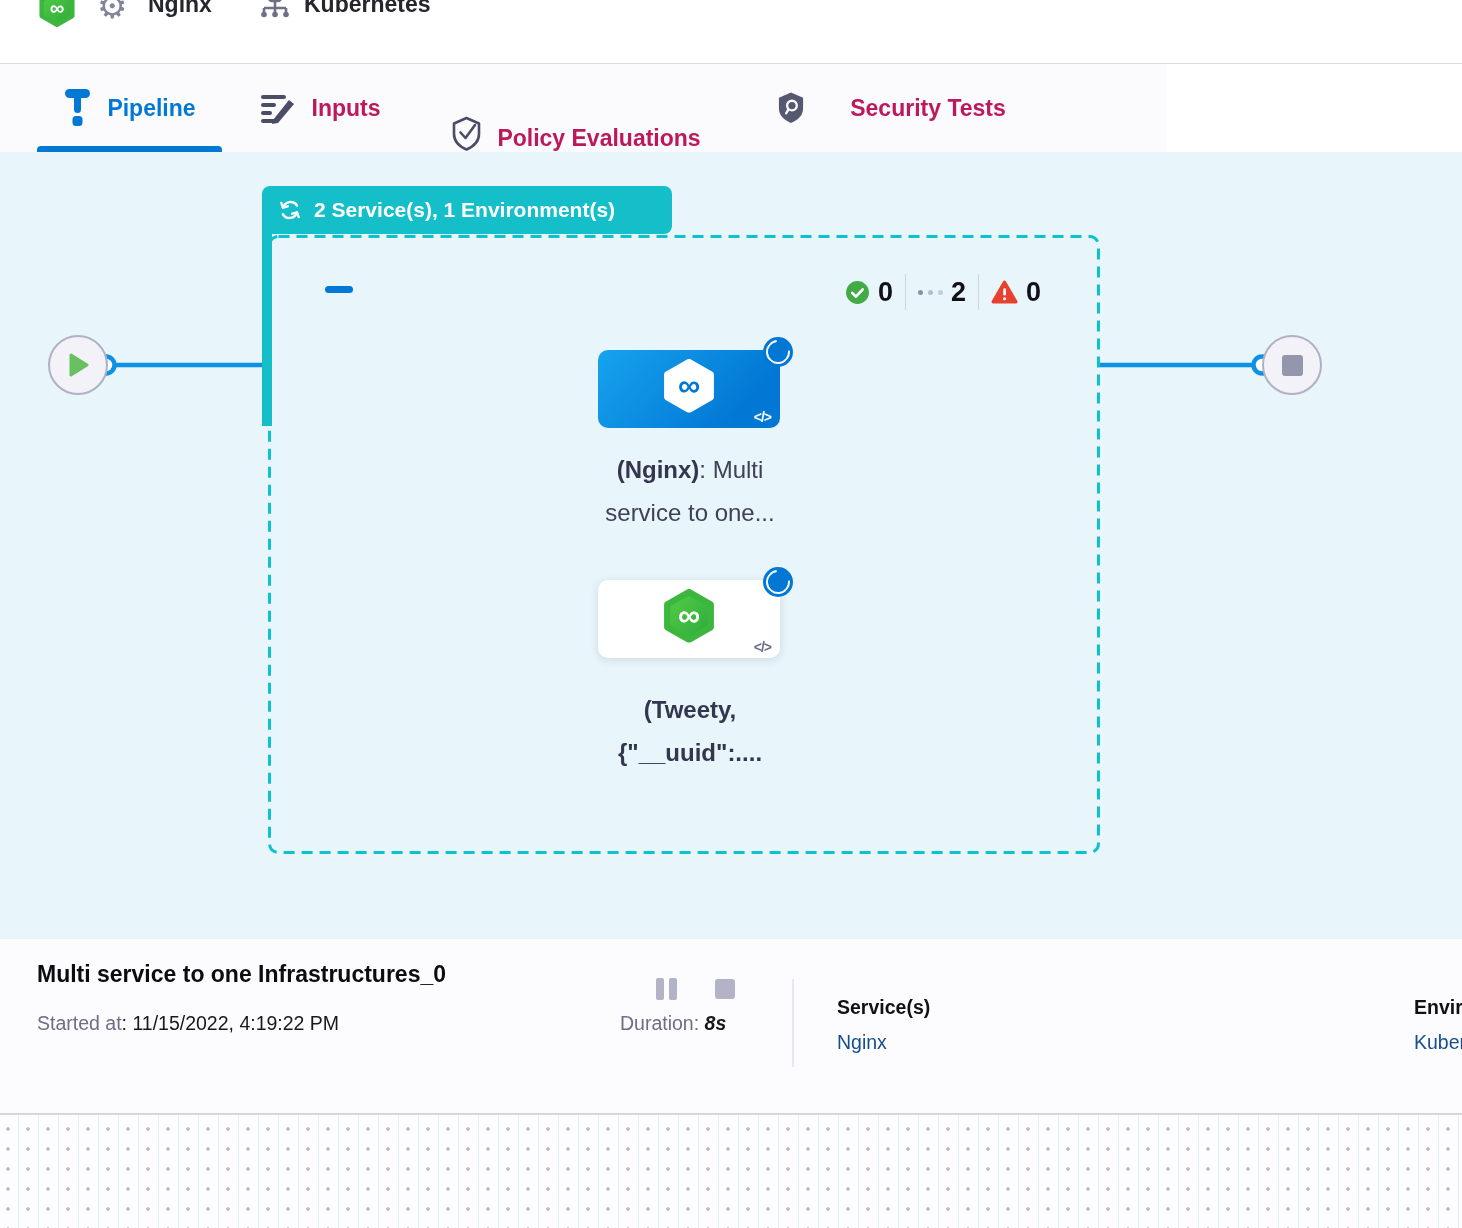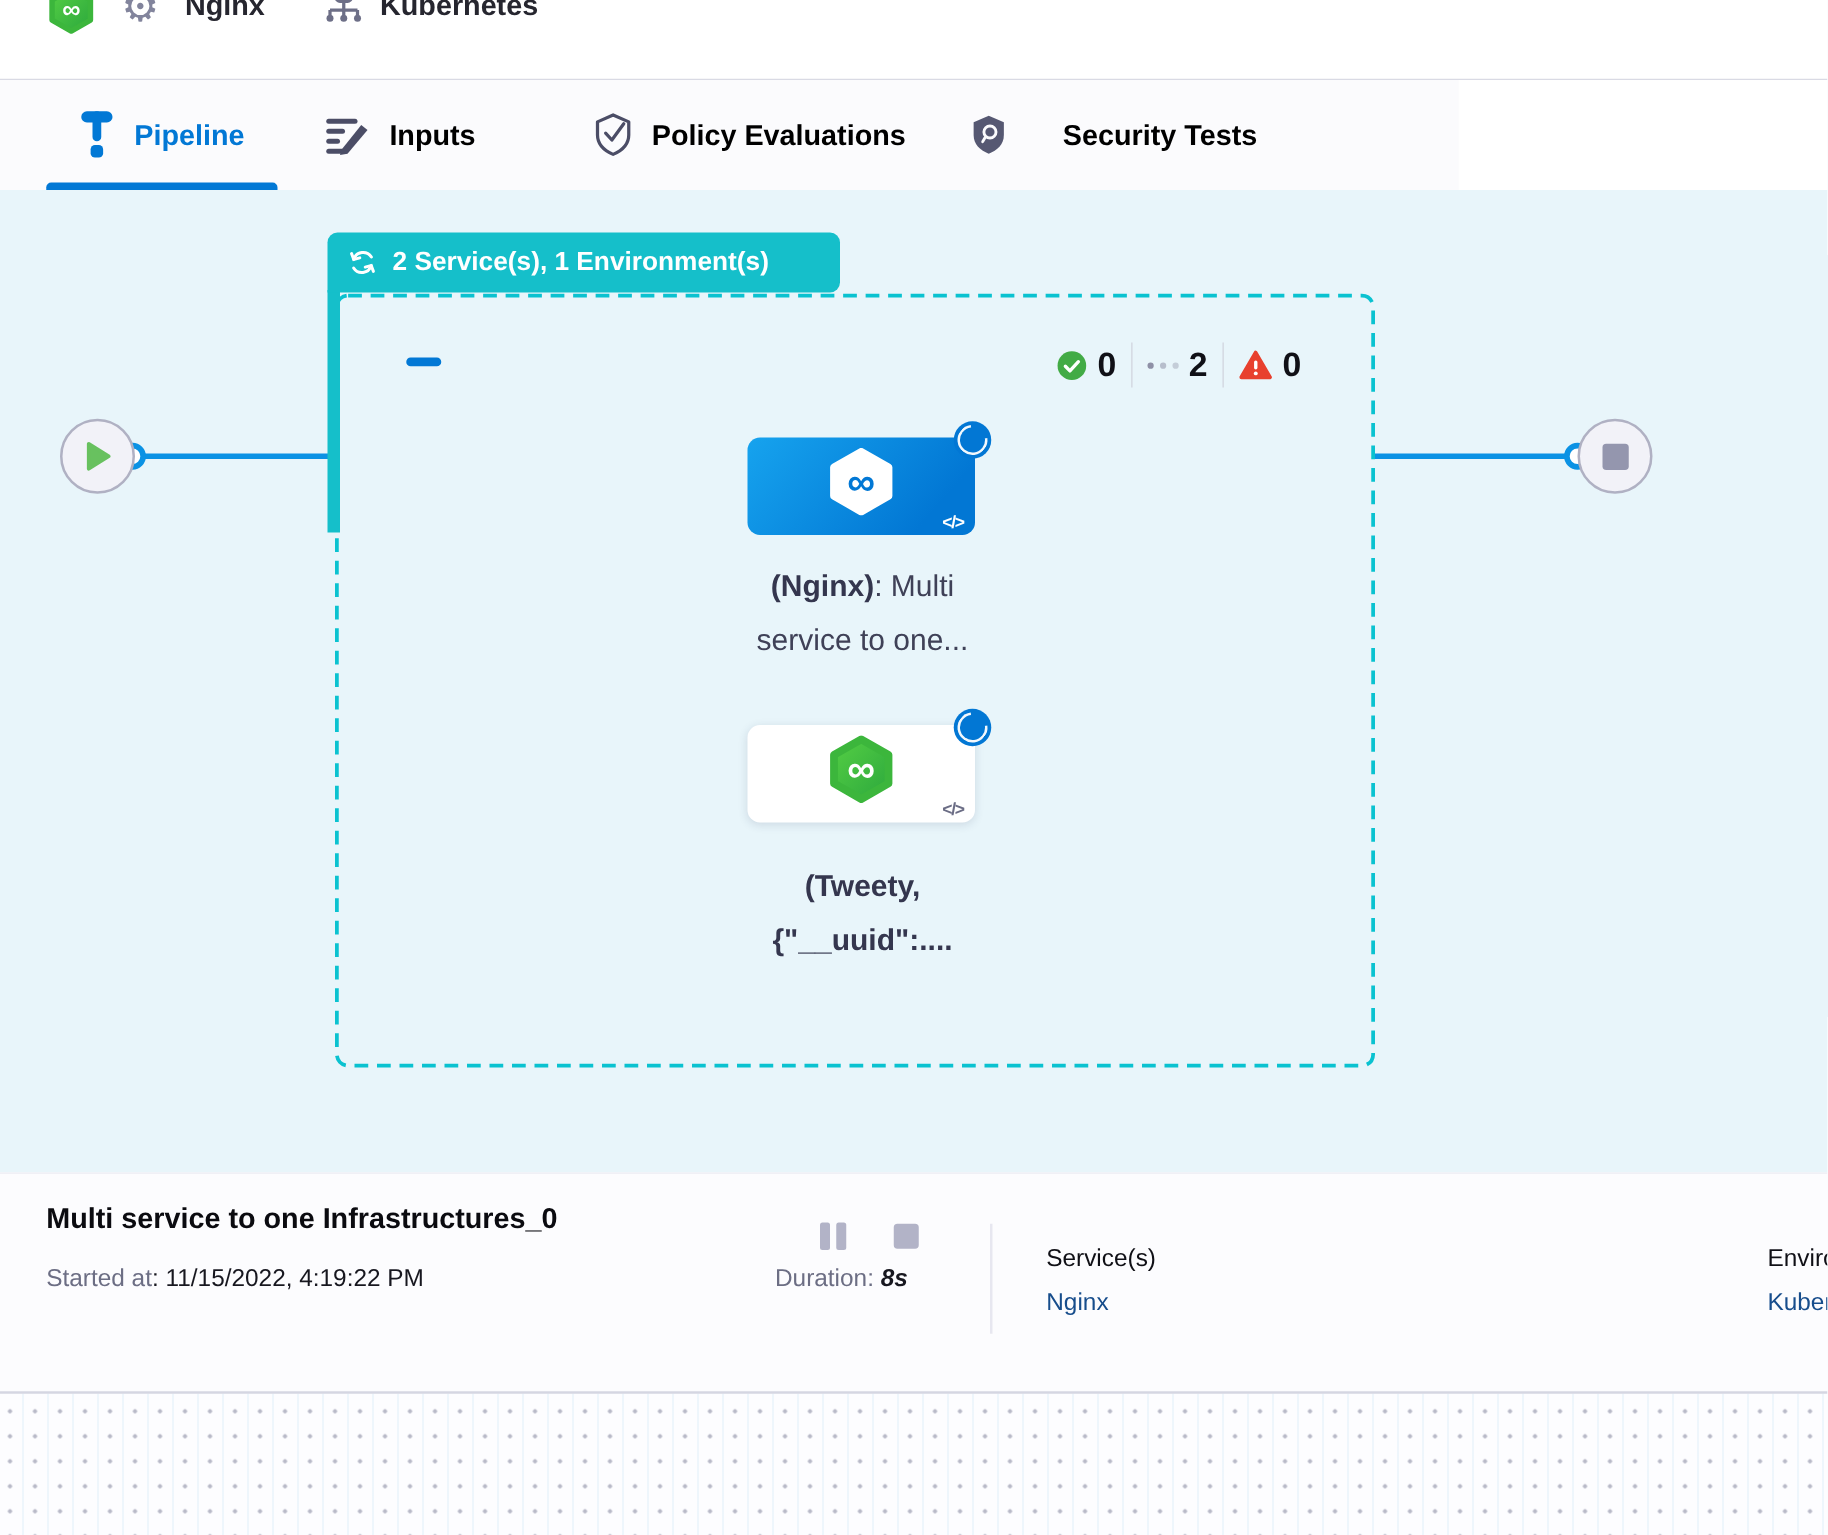--- a/index.html
+++ b/index.html
@@ -10,21 +10,21 @@
   
   .topbar{position:absolute;left:0;top:0;width:1462px;height:63px;background:#fff;
           border-bottom:1px solid #d9dae4;overflow:hidden;}
   .topbar .item{position:absolute;}
   .tb-text{font-size:23px;font-weight:600;color:#26262f;top:-11px;line-height:30px;}
 
   
   .tabbar{position:absolute;left:0;top:64px;width:1167px;height:88px;background:#fbfbfd;}
   .tab{position:absolute;top:0;height:88px;display:flex;align-items:center;justify-content:center;
        gap:15px;cursor:pointer;}
-  .tab .tlabel{font-size:23px;font-weight:600;color:#000000;}
+  .tab .tlabel{font-size:23px;font-weight:600;color:#be185d;}
   .tab.active .tlabel{color:#0278d5;font-weight:700;}
   .tab-underline{position:absolute;left:0;bottom:0;width:100%;height:6px;background:#0278d5;
        border-radius:4px 4px 0 0;}
 
   
   .canvas{position:absolute;left:0;top:152px;width:1462px;height:786px;background:#e8f5fa;overflow:hidden;}
   .wires{position:absolute;left:0;top:0;}
 
   .stage-badge{position:absolute;left:262px;top:34px;height:48px;min-width:410px;box-sizing:border-box;
        background:#15bfca;border-radius:8px 8px 8px 0;display:flex;align-items:center;gap:12px;
@@ -65,21 +65,21 @@
   .bottombar{position:absolute;left:0;top:938px;width:1462px;height:175px;background:#fcfcfe;
        border-top:1px solid #ececf3;box-sizing:border-box;overflow:hidden;}
   .run-title{position:absolute;left:37px;top:22px;font-size:23px;font-weight:700;color:#0b0b10;}
   .started-row{position:absolute;left:37px;top:73px;font-size:19.5px;color:#17171f;}
   .lbl-gray{color:#6c6e84;}
   .pause-btn{position:absolute;left:656px;top:39px;width:22px;height:22px;cursor:pointer;display:flex;gap:5px;}
   .pause-btn i{width:8px;height:22px;background:#b2b3c7;border-radius:2px;display:block;}
   .stop-btn{position:absolute;left:715px;top:40px;width:20px;height:20px;background:#b2b3c7;border-radius:3px;cursor:pointer;}
   .duration-row{position:absolute;left:620px;top:73px;font-size:19.5px;color:#17171f;}
   .v-div{position:absolute;left:792px;top:40px;width:2px;height:88px;background:#e7e7f0;}
-  .foot-col-label{position:absolute;top:57px;font-size:19.5px;font-weight:400;color:#101016;white-space:nowrap;}
+  .foot-col-label{position:absolute;top:57px;font-size:19.5px;font-weight:700;color:#101016;white-space:nowrap;}
   .foot-col-value{position:absolute;top:92px;font-size:19.5px;color:#174d8c;cursor:pointer;white-space:nowrap;}
 
   
   .gridarea{position:absolute;left:0;top:1113px;width:1462px;height:115px;background:#fdfdff;
       border-top:2px solid #d5d6e2;box-sizing:border-box;
       background-image:
         radial-gradient(circle,#b9bac8 1.5px,transparent 1.9px),
         linear-gradient(90deg,rgba(150,205,235,.28) 1px,transparent 1px);
       background-size:20px 20px,20px 100%;
       background-position:18px 4px,18px 0;}
@@ -131,21 +131,21 @@
         <g stroke="#4b4d66" stroke-width="4" stroke-linecap="round">
           <path d="M3 5 H24"></path>
             <path d="M3 13 H14"></path>
             <path d="M3 21 H10"></path>
             <path d="M3 29 H16"></path>
         </g>
         <path d="M13 28 L29 8 L34 12 L18 31 L12 32 Z" fill="#4b4d66"></path>
       </svg>
       <span class="tlabel">Inputs</span>
     </div>
-    <div class="tab" style="left:444px;width:312px;">
+    <div class="tab" style="left:420px;width:312px;align-items:flex-end;">
       <svg width="31" height="36" viewBox="0 0 31 36" fill="none">
         <path d="M15.5 2 L28 7.5 V18 c0 8-5.5 12.5-12.5 15.5 C8.5 30.5 3 26 3 18 V7.5 Z" stroke="#4b4d66" stroke-width="2.6" stroke-linejoin="round"></path>
         <path d="M9.5 16.5 L14.5 22 L24 9" stroke="#4b4d66" stroke-width="2.6" stroke-linecap="round" stroke-linejoin="round"></path>
       </svg>
       <span class="tlabel">Policy Evaluations</span>
     </div>
     <div class="tab" style="left:758px;width:266px;gap:44px;">
       <svg width="30" height="36" viewBox="0 0 31 36">
         <path d="M15.5 2 L28 7.5 V18 c0 8-5.5 12.5-12.5 15.5 C8.5 30.5 3 26 3 18 V7.5 Z" fill="#565872"></path>
         <circle cx="16.5" cy="15.5" r="5" stroke="#fbfbfd" stroke-width="2.4" fill="none"></circle>

